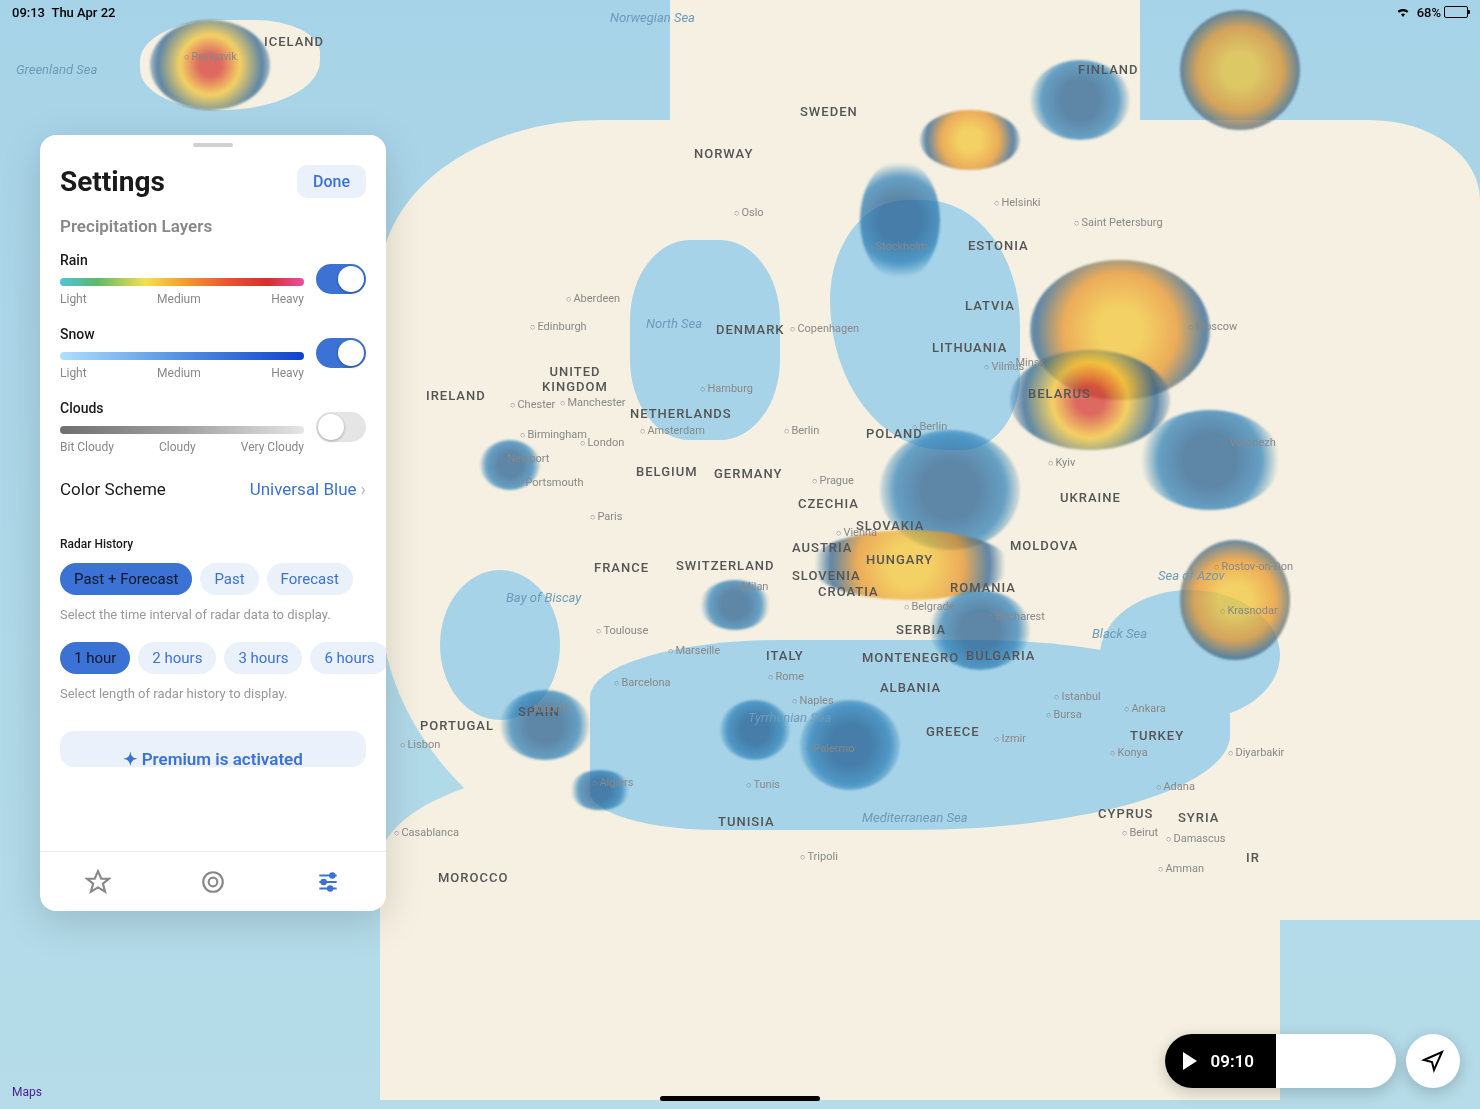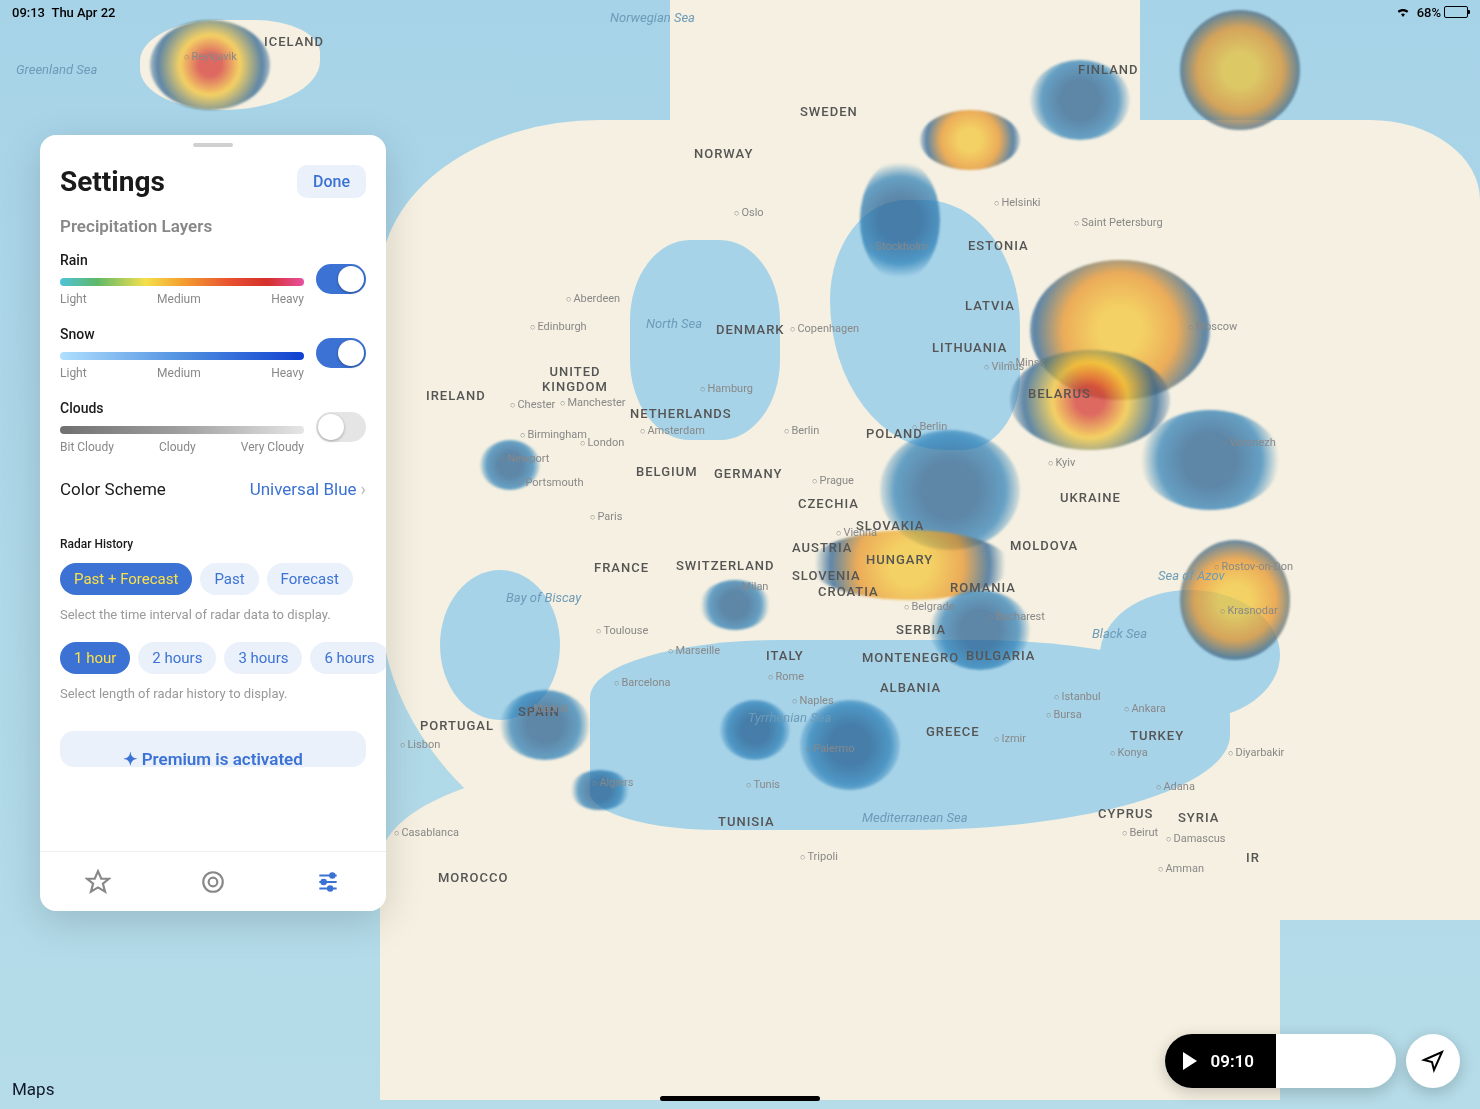--- a/index.html
+++ b/index.html
@@ -51,28 +51,28 @@
 .grad-clouds{background:linear-gradient(90deg,#707070 0%,#a0a0a0 50%,#e5e5e5 100%)}
 .grad-labels{display:flex;justify-content:space-between;font-size:12px;color:#888}
 .layer-flex{display:flex;align-items:center;gap:12px}
 .layer-flex .layer-col{flex:1}
 .color-scheme-row{display:flex;justify-content:space-between;align-items:center;padding:14px 20px;cursor:pointer}
 .cs-label{font-size:17px;color:#1a1a1a}
 .cs-value{font-size:17px;color:#3b72d4;display:flex;align-items:flex-end;gap:4px}
 .chevron{color:#bbb;font-size:18px}
 .chip-row{display:flex;gap:8px;padding:8px 20px;overflow:hidden}
 .chip{background:#eaf1fb;color:#3b72d4;padding:7px 14px;border-radius:16px;font-size:15px;white-space:nowrap;cursor:pointer}
-.chip.active{background:#3b72d4;color:#fde047}
+.chip.active{background:#3b72d4;color:#0f172a}
 .help-text{font-size:13px;color:#999;padding:4px 20px 12px 20px}
 .bottom-tabs{margin-top:auto;border-top:1px solid #eee;display:flex;height:60px}
 .tab{flex:1;display:flex;align-items:center;justify-content:center;cursor:pointer}
 .tab svg{width:26px;height:26px;fill:none;stroke:#888;stroke-width:2}
 .tab.active svg{stroke:#3b72d4;fill:#3b72d4}
 .premium-card{margin:18px 20px 0 20px;background:#eaf1fb;border-radius:14px;padding:18px 14px 8px 14px;text-align:center;color:#3b72d4;font-weight:600;font-size:17px;overflow:hidden;height:36px}
-.map-attrib{position:absolute;bottom:10px;left:12px;font-size:17px;color:#0f172a;z-index:40}
+.map-attrib{position:absolute;bottom:10px;left:12px;font-size:12px;color:#4c1d95;z-index:40}
 .home-indicator{position:absolute;bottom:8px;left:50%;transform:translateX(-50%);width:160px;height:5px;background:#000;border-radius:3px;z-index:60}
 .playback{position:absolute;bottom:21px;right:20px;display:flex;align-items:center;gap:10px;z-index:50}
 .play-pill{display:flex;align-items:center;background:#fff;border-radius:28px;box-shadow:0 4px 16px rgba(0,0,0,0.2);height:54px;overflow:hidden}
 .play-dark{background:#000;color:#fff;display:flex;align-items:center;padding:0 22px 0 18px;height:100%;gap:14px}
 .play-icon{width:0;height:0;border-left:14px solid #fff;border-top:9px solid transparent;border-bottom:9px solid transparent}
 .play-time{font-size:17px;font-weight:600}
 .play-track{width:120px;height:100%}
 .locate-btn{width:54px;height:54px;background:#fff;border-radius:50%;box-shadow:0 4px 16px rgba(0,0,0,0.2);display:flex;align-items:center;justify-content:center;cursor:pointer}
 .locate-btn svg{width:24px;height:24px;stroke:#000;fill:none;stroke-width:2}
 .section-title2{font-size:12px;font-weight:500;color:#1a1a1a;padding:24px 20px 4px 20px}

